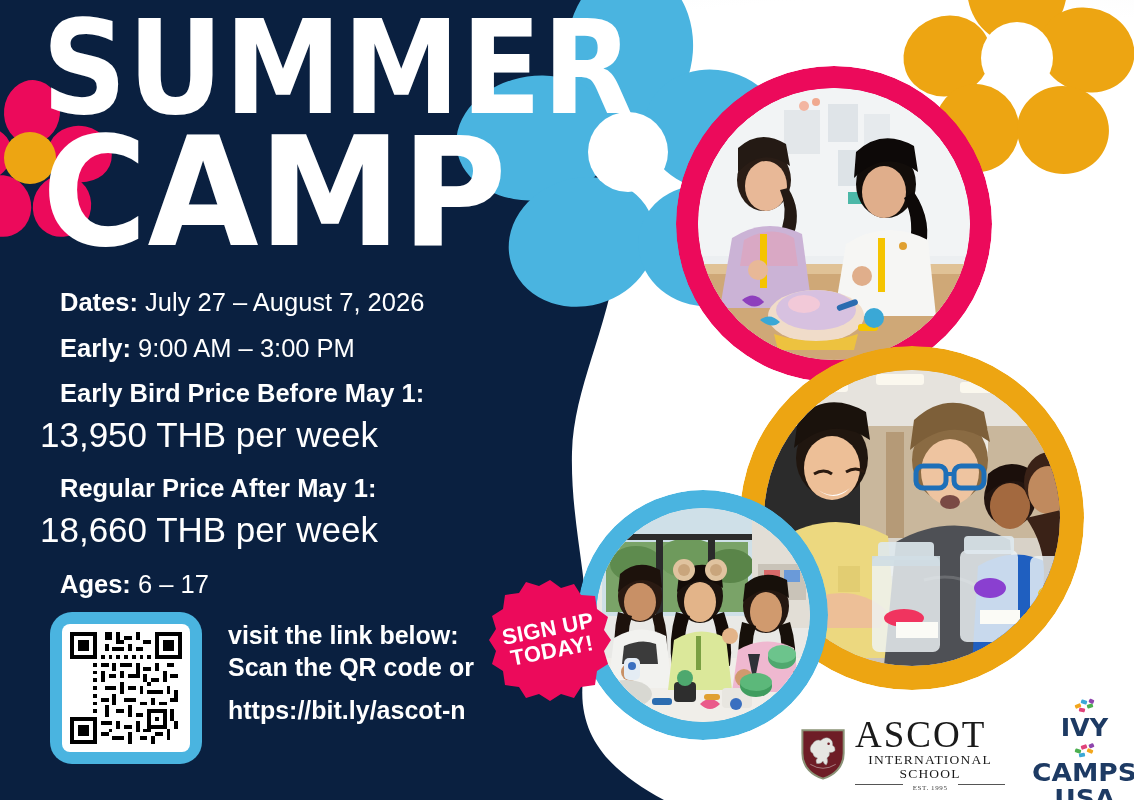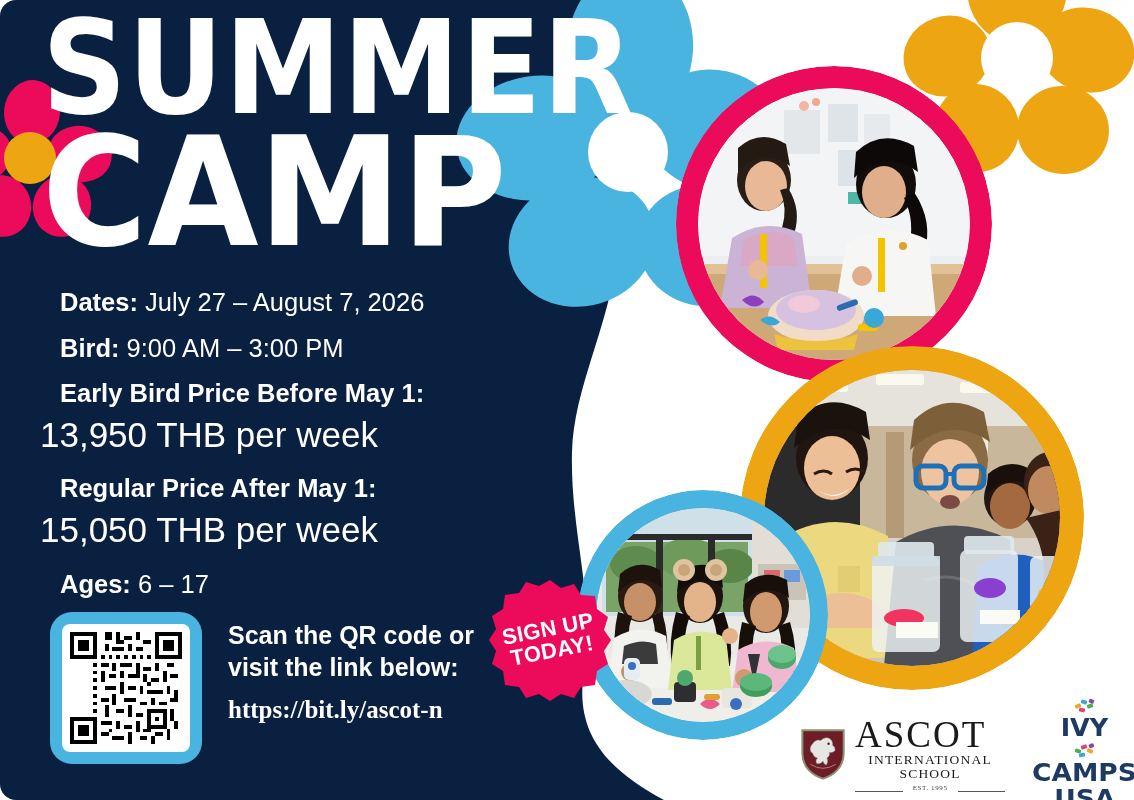--- a/index.html
+++ b/index.html
@@ -10,21 +10,20 @@
   }
   body {
     font-family: "Liberation Sans", sans-serif;
   }
   .poster {
     position: relative;
     width: 1134px;
     height: 800px;
     overflow: hidden;
     background: #ffffff;
-    border-radius: 16px;
   }
 
   
   .bg-white {
     position: absolute;
     inset: 0;
     background: radial-gradient(120% 90% at 78% 52%, #ffffff 58%, #e9ecef 88%, #dfe3e7 100%);
   }
   .navy-shape {
     position: absolute;
@@ -133,21 +132,20 @@
     line-height: 1.26;
   }
   .link-text {
     position: absolute;
     left: 228px;
     top: 696px;
     z-index: 6;
     color: #ffffff;
     font-weight: 700;
     font-size: 25px;
-    font-family: Liberation Serif, serif;
   }
 
   
   .photo {
     position: absolute;
     border-radius: 50%;
     overflow: hidden;
   }
   .photo .ring {
     position: absolute;
@@ -224,21 +222,21 @@
   .ascot-sub {
     font-family: "Liberation Serif", serif;
     font-size: 13.5px;
     letter-spacing: 1.2px;
     color: #1a1a1a;
     line-height: 1;
     text-align: center;
   }
   .ascot-est {
     display: flex;
-    align-items: flex-end;
+    align-items: flex-start;
     gap: 10px;
     margin-top: 4px;
   }
   .ascot-est .rule { flex: 1; height: 1px; background: #555; }
   .ascot-est .est {
     font-family: "Liberation Serif", serif;
     font-size: 7px;
     letter-spacing: .6px;
     color: #444;
   }
@@ -535,31 +533,31 @@
     <span class="l1">SUMMER</span>
     <span class="l2">CAMP</span>
   </div>
 
   <div class="info">
     <div class="info-row">
       <span class="k">Dates:</span>
       <span class="v">July 27 – August 7, 2026</span>
     </div>
     <div class="info-row">
-      <span class="k">Bird:</span>
+      <span class="k">Early:</span>
       <span class="v">9:00 AM – 3:00 PM</span>
     </div>
     <div class="info-row tight">
       <span class="k">Early Bird Price Before May 1:</span>
     </div>
     <div class="info-val">13,950 THB per week</div>
     <div class="info-row tight">
       <span class="k">Regular Price After May 1:</span>
     </div>
-    <div class="info-val">15,050 THB per week</div>
+    <div class="info-val">18,660 THB per week</div>
     <div class="info-row">
       <span class="k">Ages:</span>
       <span class="v">6 – 17</span>
     </div>
   </div>
 
   <div class="qr-wrap">
     <div class="qr-inner">
       <svg width="112" height="112" viewBox="0 0 29 29" shape-rendering="crispEdges">
         <rect width="29" height="29" fill="#ffffff"></rect>
@@ -663,22 +661,22 @@
           <rect x="21" y="27" width="1" height="2"></rect>
             <rect x="10" y="25" width="1" height="1"></rect>
           <rect x="20" y="13" width="1" height="1"></rect>
             <rect x="23" y="15" width="1" height="1"></rect>
         </g>
       </svg>
     </div>
   </div>
 
   <div class="scan-text">
+    <div>visit the link below:</div>
     <div>Scan the QR code or</div>
-    <div>visit the link below:</div>
   </div>
   <div class="link-text">https://bit.ly/ascot-n</div>
 
   <div class="badge">
     <svg viewBox="0 0 124 124">
       <path fill="#ec0a5b" d="M62,2 L73,10 L86,6 L93,17 L107,18 L109,31 L120,39 L116,52 L123,62
                                L116,73 L120,86 L109,93 L107,107 L93,109 L86,120 L73,116 L62,123
                                L51,116 L38,120 L31,109 L17,107 L15,93 L4,86 L8,73 L1,62
                                L8,51 L4,38 L15,31 L17,17 L31,15 L38,4 L51,8 Z"></path>
     </svg>

